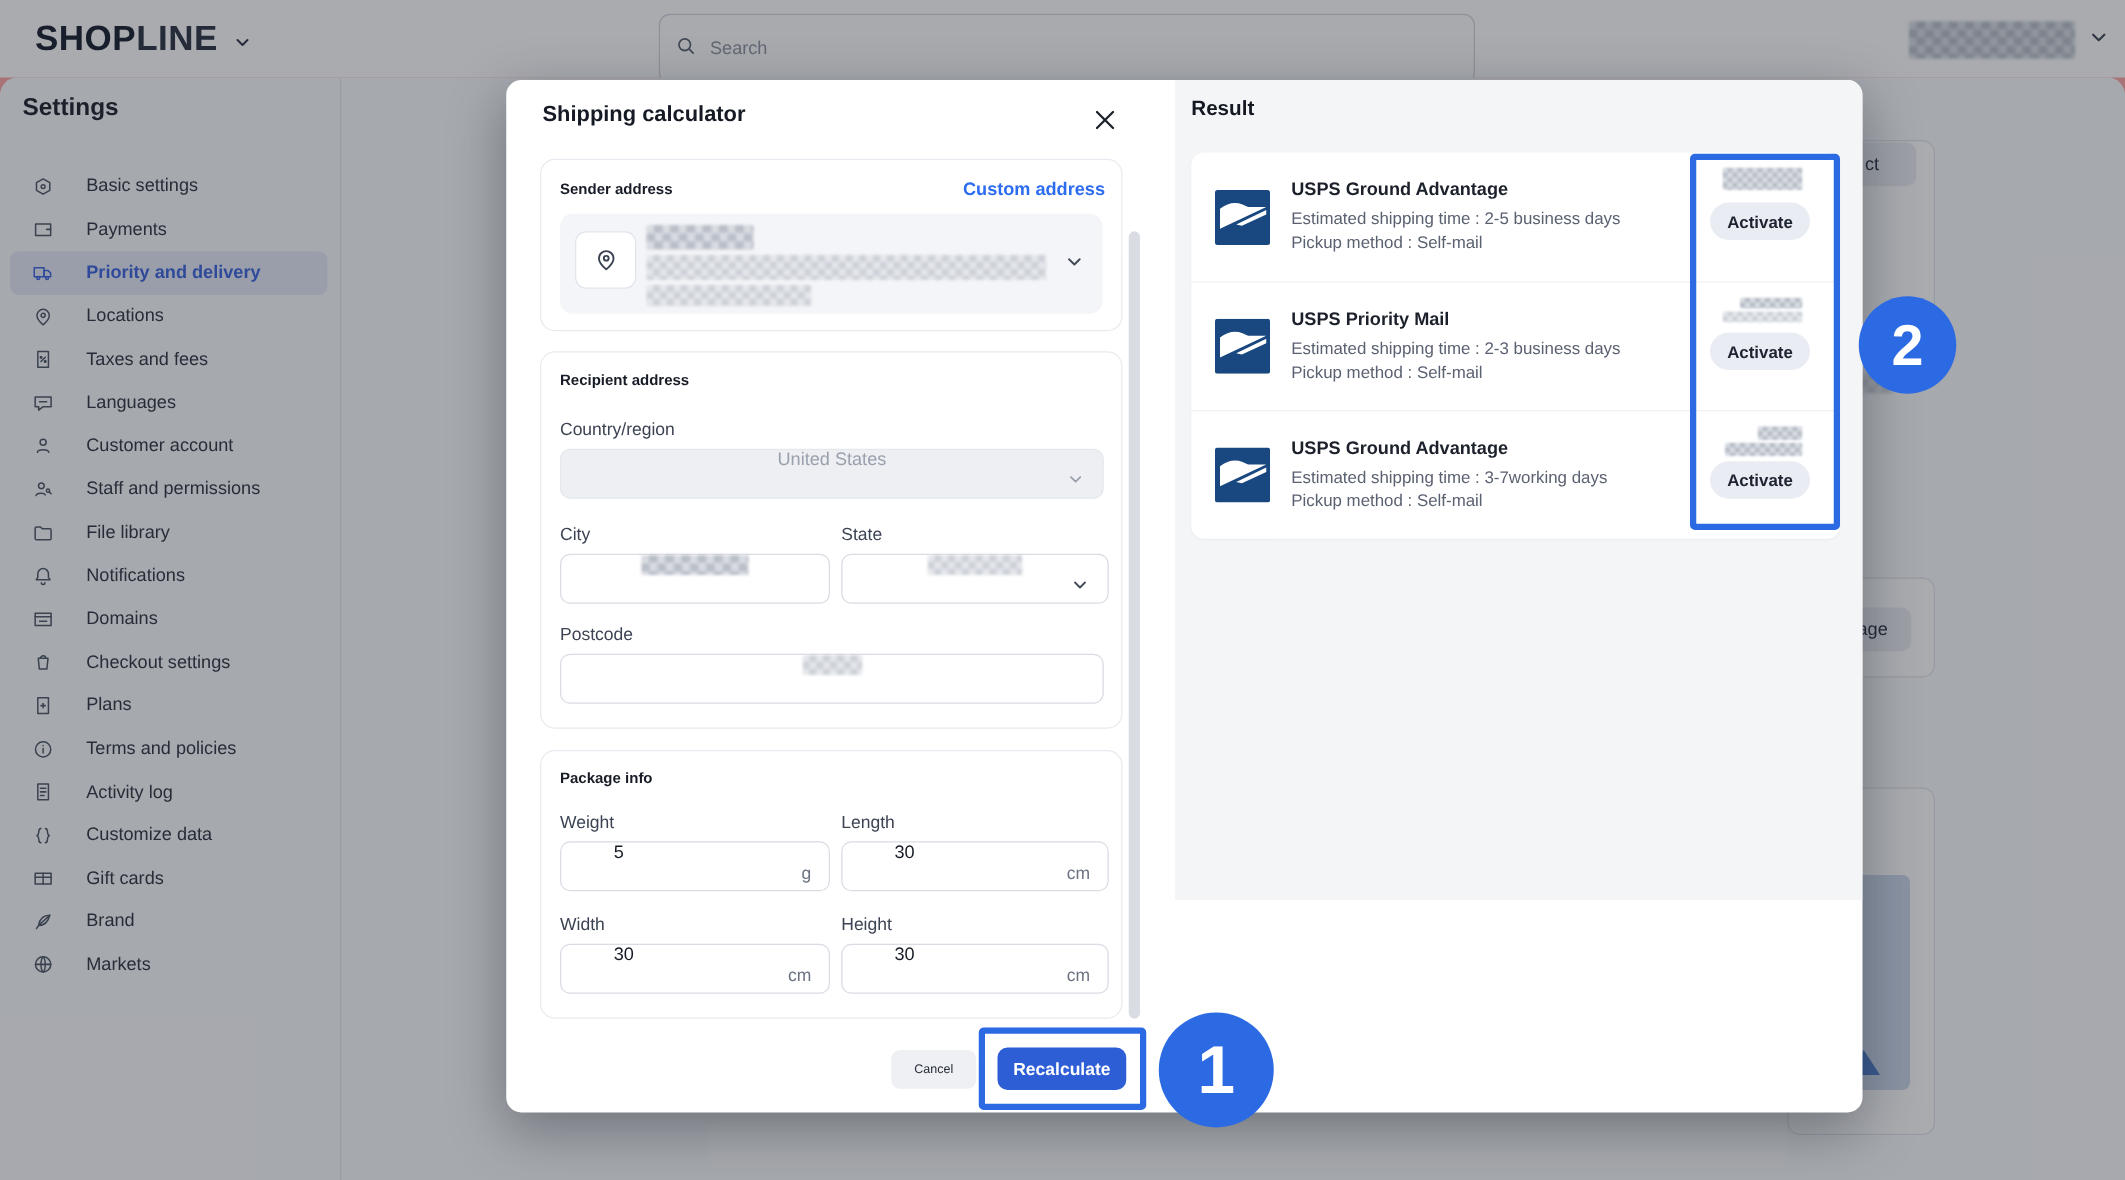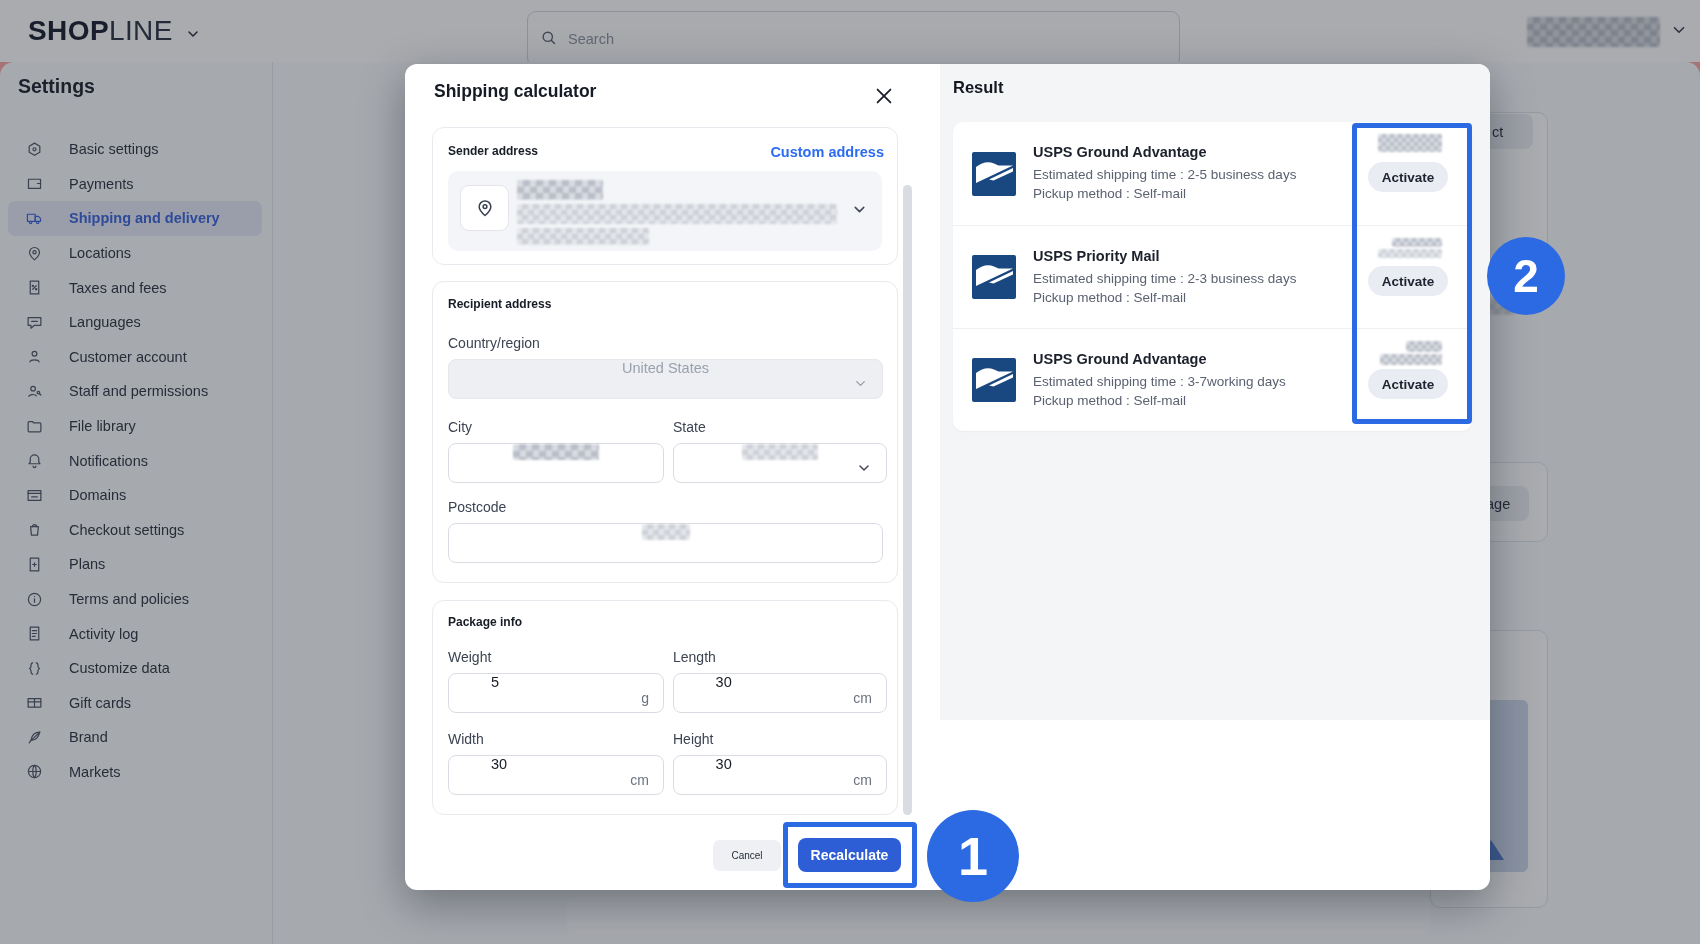--- a/index.html
+++ b/index.html
@@ -4,21 +4,21 @@
 <style>
   html,body{margin:0;padding:0;}
   body{width:1700px;height:944px;font-family:"Liberation Sans","DejaVu Sans",sans-serif;
        -webkit-font-smoothing:antialiased;background:#e9ebef;}
   #app{position:relative;width:1700px;height:944px;overflow:hidden;background:#fca5a5;}
 
   
   #header{position:absolute;left:0;top:0;width:1700px;height:62px;background:#ffffff;}
   #logo{position:absolute;left:28px;top:13px;font-size:28px;color:#161c2a;letter-spacing:.4px;display:flex;align-items:center;cursor:pointer;}
   #logo .lg-bold{font-weight:800;}
-  #logo .lg-light{font-weight:400;color:#2a3140;}
+  #logo .lg-light{font-weight:700;color:#2a3140;}
   .chev{display:inline-block;}
   #logo-chevron{margin-left:12px;margin-top:4px;}
   #search-box{position:absolute;left:527px;top:11px;width:653px;height:56px;border:1.5px solid #d3d6dd;
       border-radius:9px;background:#fdfdfe;display:flex;align-items:center;box-sizing:border-box;padding:0 12px;}
   #search-input{border:none;outline:none;background:transparent;font-size:14.5px;color:#2a3140;width:100%;
       font-family:inherit;margin-left:9px;}
   #search-input::placeholder{color:#8d939e;}
   #account{position:absolute;left:1527px;top:17px;display:flex;align-items:center;cursor:pointer;}
   #account .mosaic{width:133px;height:30px;}
   #account-chevron{margin-left:10px;}
@@ -174,21 +174,21 @@
             </svg>
           <span>Payments</span>
         </div>
         <div class="nav-item active">
           <svg viewBox="0 0 24 24">
               <path d="M2 6h11v10H2z"></path>
               <path d="M13 9h4.5l3 3v4H13z"></path>
               <circle cx="6.5" cy="17.5" r="1.6"></circle>
               <circle cx="16.5" cy="17.5" r="1.6"></circle>
             </svg>
-          <span>Shipping and delivery</span>
+          <span>Priority and delivery</span>
         </div>
         <div class="nav-item">
           <svg viewBox="0 0 24 24">
               <path d="M12 21c-4.7-4-7-7.3-7-10.5a7 7 0 1114 0C19 13.7 16.7 17 12 21z"></path>
               <circle cx="12" cy="10.3" r="2.3"></circle>
             </svg>
           <span>Locations</span>
         </div>
         <div class="nav-item">
           <svg viewBox="0 0 24 24">

